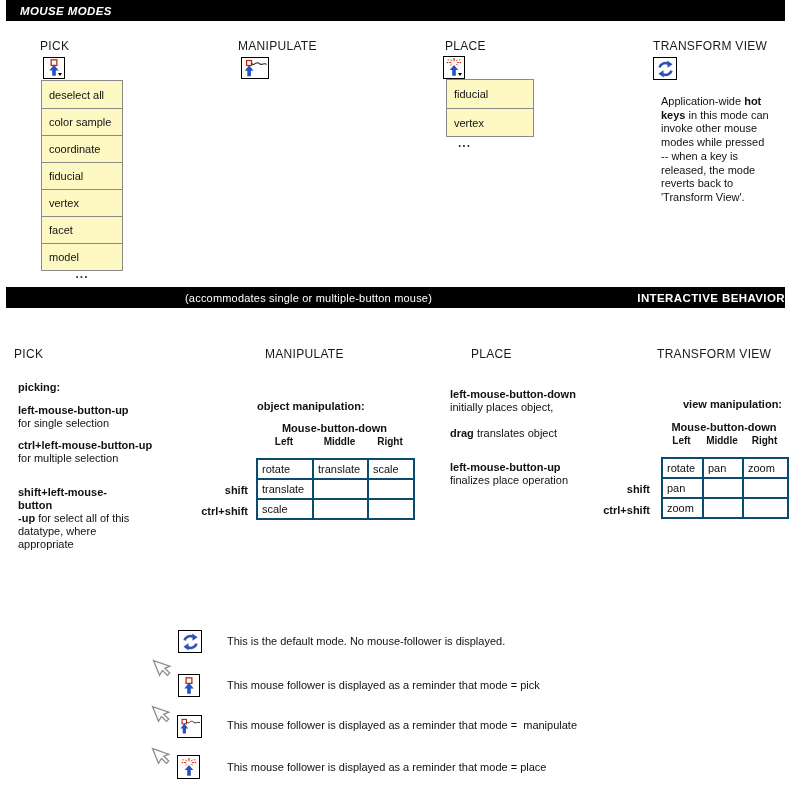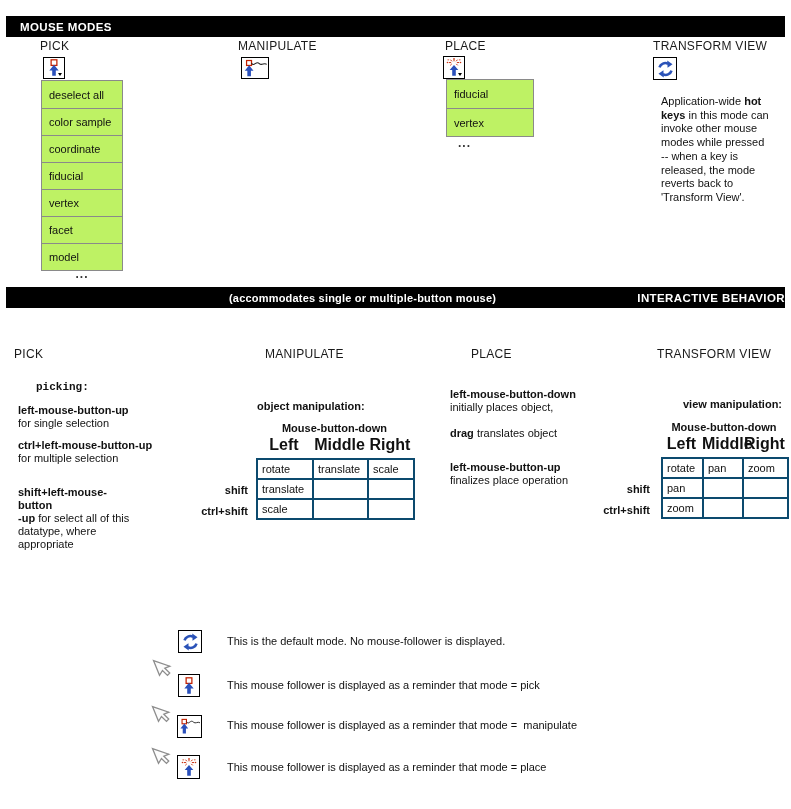--- a/index.html
+++ b/index.html
@@ -3,45 +3,45 @@
 <meta charset="utf-8">
 <style>
   * { margin:0; padding:0; box-sizing:border-box; }
   html,body { background:#fff; }
   body { font-family:"Liberation Sans", sans-serif; color:#111; }
   .page { position:relative; width:791px; height:809px; background:#fff; overflow:hidden; }
 
   .bar { position:absolute; left:6px; width:779px; height:21px; background:#000; color:#fff;
          display:flex; align-items:center; }
   .bar-title { font-size:11.5px; font-weight:bold; letter-spacing:.4px; margin-left:14px; white-space:nowrap; }
-  .bar-subtitle { position:absolute; left:179px; font-size:11px; font-weight:bold; letter-spacing:.2px; white-space:nowrap;margin-left:44px; }
+  .bar-subtitle { position:absolute; left:179px; font-size:11px; font-weight:normal; letter-spacing:.2px; white-space:nowrap; }
 
   .colhead { position:absolute; font-size:12px; letter-spacing:.3px; color:#1a1a1a; white-space:nowrap; }
 
   .iconbox { position:absolute; background:#fff; border:1px solid #000;
              display:flex; align-items:center; justify-content:center; }
   .iconbox svg { display:block; }
   .dd { position:absolute; right:2px; bottom:2px; width:0; height:0;
         border-left:2.5px solid transparent; border-right:2.5px solid transparent;
         border-top:3.5px solid #000; }
 
-  .menu { position:absolute; background:#bef264; border:1px solid #8a8a8a; }
+  .menu { position:absolute; background:#fef9c3; border:1px solid #8a8a8a; }
   .menu-row { height:27px; display:flex; align-items:center; padding-left:7px; font-size:11px; color:#111; }
   .menu-row + .menu-row { border-top:1px solid #8a8a8a; }
   .menu-place .menu-row { height:28px; }
   .more { position:absolute; font-size:12px; font-weight:bold; color:#333; letter-spacing:1px; }
 
   .note { position:absolute; left:661px; top:95px; width:108px; font-size:11px; line-height:13.7px; color:#111; }
 
   .txt  { position:absolute; font-size:11px; line-height:13px; color:#111; }
   .txt b { font-weight:bold;text-align:right; }
   .blockb { display:block; font-weight:bold; }
 
   .tbl-title { position:absolute; font-size:11px; font-weight:bold; text-align:center; }
-  .tbl-cols  { position:absolute; display:flex; font-size:16px; font-weight:bold; }
+  .tbl-cols  { position:absolute; display:flex; font-size:10px; font-weight:bold; }
   .tbl-cols span { display:block; text-align:center; }
 
   table.tbl { position:absolute; border-collapse:collapse; background:#fff; }
   table.tbl td { border:2px solid #0c4a6e; font-size:11px; height:20px; padding:0 2px 0 4px; color:#111; }
 
   .rowlabel { position:absolute; font-size:11px; font-weight:bold; text-align:right; white-space:nowrap; }
 
   .vf-text { position:absolute; left:227px; font-size:11px; color:#111; white-space:pre-wrap; }
   .cursor { position:absolute; }
   .hidden-defs { position:absolute; width:0; height:0; overflow:hidden; }
@@ -86,21 +86,21 @@
   </symbol>
   <symbol id="sym-cursor" viewBox="0 0 26 26">
     <g transform="rotate(-22 13 13)">
       <path d="M7 2.5 L7 18.5 L11.6 15.1 L14.4 21.5 L17.4 20.1 L14.6 13.9 L20 13.9 Z" fill="#fcfcfc" stroke="#8d8d8d" stroke-width="1.3"></path>
     </g>
   </symbol>
 </svg>
 
 <div class="page">
 
-  <div class="bar" style="top:16px;">
+  <div class="bar" style="top:0;font-style:italic;">
     <span class="bar-title">MOUSE MODES</span>
   </div>
 
   <div class="colhead" style="left:40px; top:39px;">PICK</div>
   <div class="colhead" style="left:238px; top:39px;">MANIPULATE</div>
   <div class="colhead" style="left:445px; top:39px;">PLACE</div>
   <div class="colhead" style="left:653px; top:39px;">TRANSFORM VIEW</div>
 
   <div class="iconbox" style="left:43px; top:57px; width:22px; height:22px;">
     <svg width="18" height="18">
@@ -149,21 +149,21 @@
   <div class="bar" style="top:287px;justify-content:flex-end;">
     <span class="bar-title">INTERACTIVE BEHAVIOR</span>
     <span class="bar-subtitle">(accommodates single or multiple-button mouse)</span>
   </div>
 
   <div class="colhead" style="left:14px; top:347px;">PICK</div>
   <div class="colhead" style="left:265px; top:347px;">MANIPULATE</div>
   <div class="colhead" style="left:471px; top:347px;">PLACE</div>
   <div class="colhead" style="left:657px; top:347px;">TRANSFORM VIEW</div>
 
-  <div class="txt" style="left:36px; top:381px; font-weight:bold;font-family:Liberation Mono, monospace;">picking:</div>
+  <div class="txt" style="left:18px; top:381px; font-weight:bold;">picking:</div>
   <div class="txt" style="left:18px; top:404px; width:170px;">
     <span class="blockb">left-mouse-button-up</span>
     <span>for single selection</span>
   </div>
   <div class="txt" style="left:18px; top:439px; width:175px;">
     <span class="blockb">ctrl+left-mouse-button-up</span>
     <span>for multiple selection</span>
   </div>
   <div class="txt" style="left:18px; top:486px; width:112px;">
     <span class="blockb">shift+left-mouse-button</span><b>-up</b><span> for select all of this datatype, where appropriate</span>

